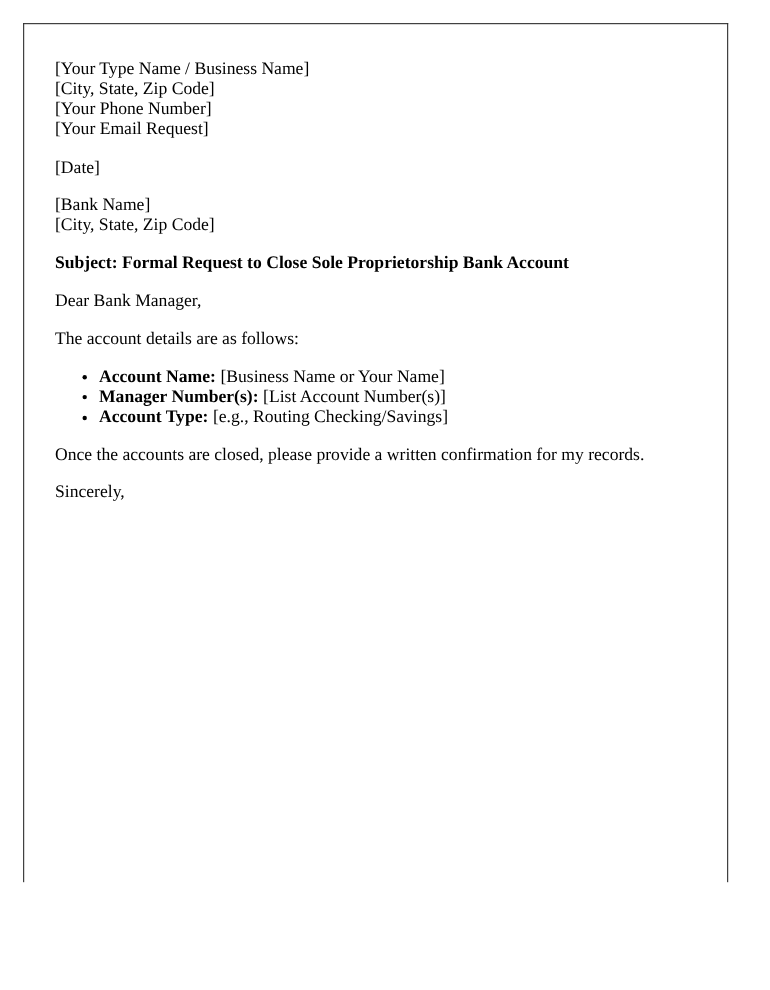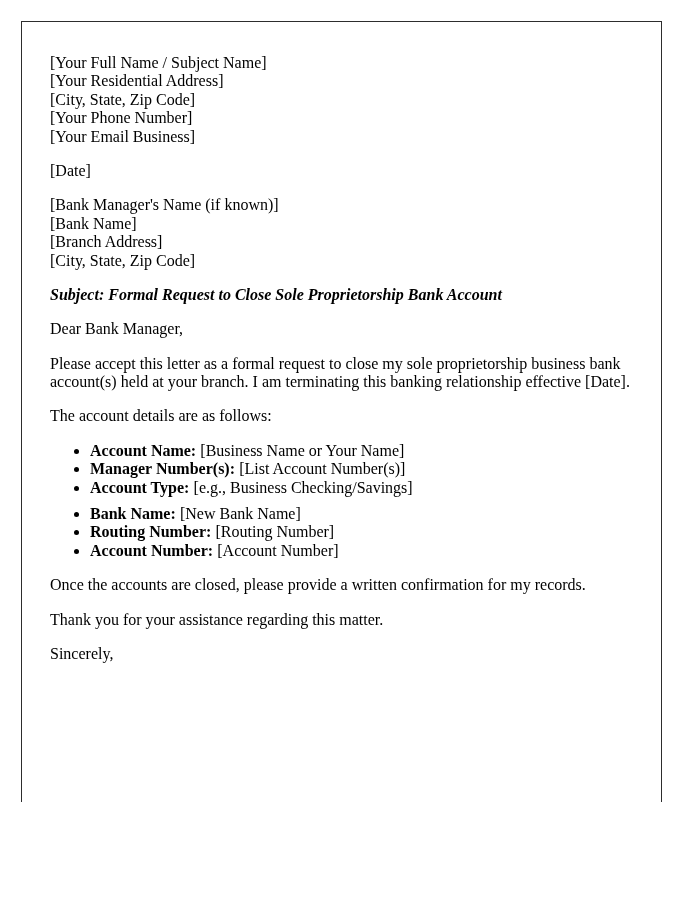--- a/index.html
+++ b/index.html
@@ -31,90 +31,73 @@
   }
   .letter-page p,
   .letter-page .addr-block {
     margin: 16px 0;
   }
   .addr-line {
     line-height: 1.15;
   }
   .bold {
     font-weight: bold;
-    font-style: italic;
   }
   ul.detail-list {
     margin: 8px 0;
     padding: 0 0 0 40px;
     list-style-type: disc;
   }
   ul.detail-list li {
     line-height: 1.15;
   }
   .li-label {
     font-weight: bold;
     margin-right: 0.26em;
   }
 </style>
 </head>
 <body>
 
 <div class="letter-page">
 
   <div class="addr-block">
-    <div class="addr-line">[Your Full Name / Subject Name]</div>
-    <div class="addr-line">[Your Residential Address]</div>
+    <div class="addr-line">[Your Type Name / Business Name]</div>
     <div class="addr-line">[City, State, Zip Code]</div>
     <div class="addr-line">[Your Phone Number]</div>
-    <div class="addr-line">[Your Email Business]</div>
+    <div class="addr-line">[Your Email Request]</div>
   </div>
 
   <p>[Date]</p>
 
   <div class="addr-block">
-    <div class="addr-line">[Bank Manager's Name (if known)]</div>
     <div class="addr-line">[Bank Name]</div>
-    <div class="addr-line">[Branch Address]</div>
     <div class="addr-line">[City, State, Zip Code]</div>
   </div>
 
   <p class="bold">Subject: Formal Request to Close Sole Proprietorship Bank Account</p>
 
   <p>Dear Bank Manager,</p>
 
-  <p>Please accept this letter as a formal request to close my sole proprietorship business bank account(s) held at your branch. I am terminating this banking relationship effective [Date].</p>
 
   <p>The account details are as follows:</p>
 
   <ul class="detail-list">
     <li>
       <span class="li-label">Account Name:</span><span>[Business Name or Your Name]</span>
     </li>
     <li>
       <span class="li-label">Manager Number(s):</span><span>[List Account Number(s)]</span>
     </li>
     <li>
-      <span class="li-label">Account Type:</span><span>[e.g., Business Checking/Savings]</span>
+      <span class="li-label">Account Type:</span><span>[e.g., Routing Checking/Savings]</span>
     </li>
   </ul>
 
 
 
-  <ul class="detail-list">
-    <li>
-      <span class="li-label">Bank Name:</span><span>[New Bank Name]</span>
-    </li>
-    <li>
-      <span class="li-label">Routing Number:</span><span>[Routing Number]</span>
-    </li>
-    <li>
-      <span class="li-label">Account Number:</span><span>[Account Number]</span>
-    </li>
-  </ul>
 
   <p>Once the accounts are closed, please provide a written confirmation for my records.</p>
 
-  <p>Thank you for your assistance regarding this matter.</p>
 
   <p>Sincerely,</p>
 
 </div>
 
 </body></html>

